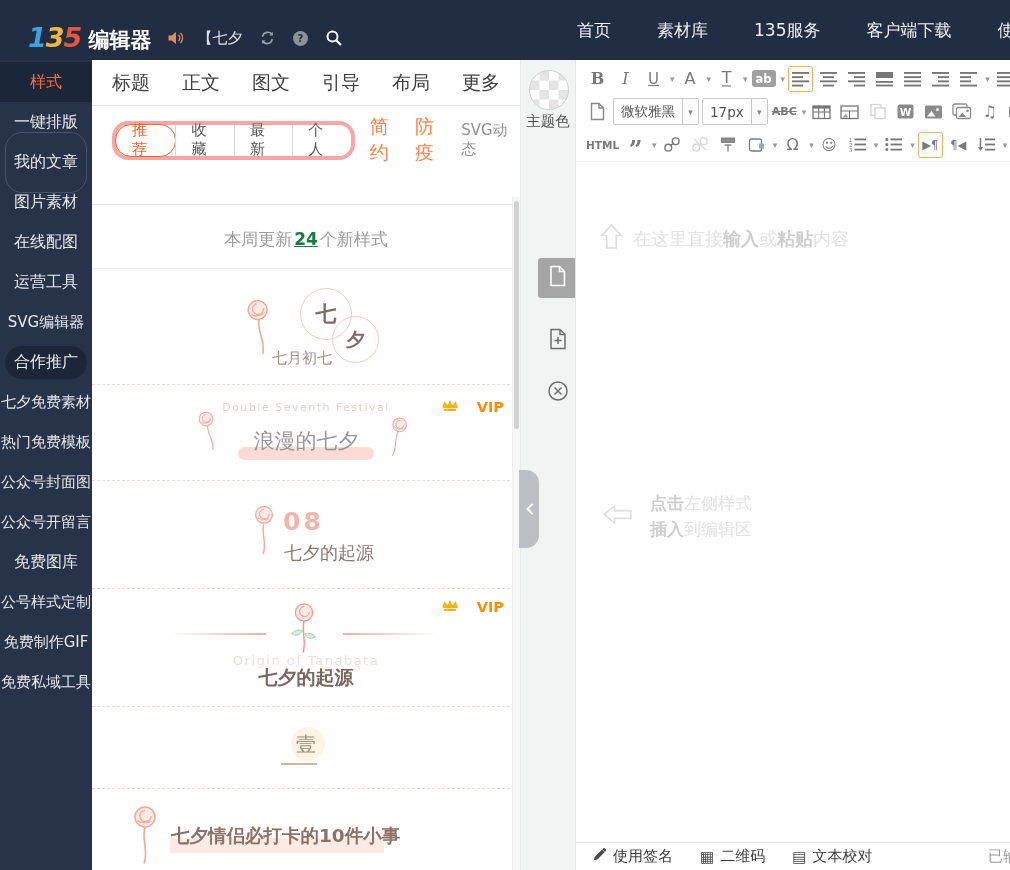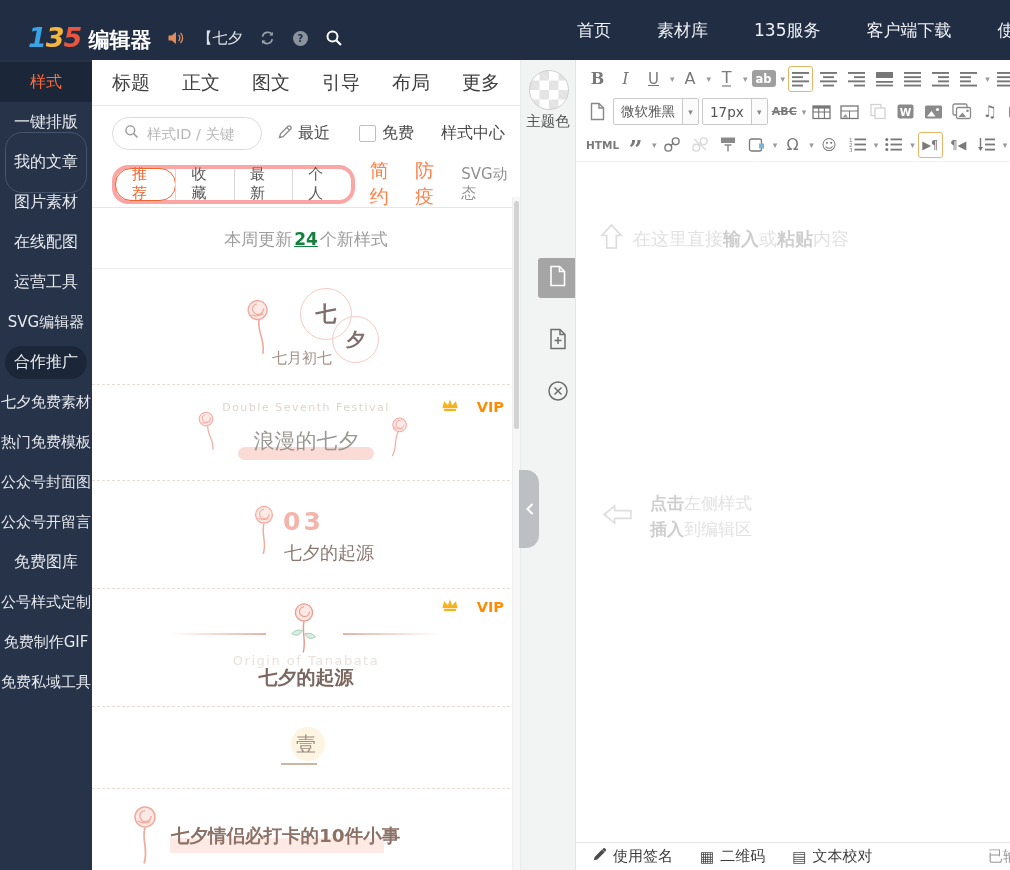--- a/index.html
+++ b/index.html
@@ -220,41 +220,20 @@
   <section class="stylepanel">
     <div class="tabs" id="tabs">
         <span>标题</span>
         <span>正文</span>
         <span>图文</span>
         <span>引导</span>
         <span>布局</span>
         <span>更多</span>
       </div>
     <div class="controls">
-      <div class="searchrow">
-        <div class="searchbox">
-          <span><svg width="15" height="15" viewBox="0 0 15 15" xmlns="http://www.w3.org/2000/svg">
-                <circle cx="6.3" cy="6.3" r="4.4" stroke="#9a9a9a" fill="none" stroke-width="1.4"></circle>
-                <line x1="9.8" y1="9.8" x2="13.5" y2="13.5" stroke="#9a9a9a" stroke-width="1.6"></line>
-              </svg></span>
-          <input placeholder="样式ID / 关键" style="">
-        </div>
-        <span class="recent">
-          <span><svg width="16" height="16" viewBox="0 0 16 16" xmlns="http://www.w3.org/2000/svg">
-                <path d="M2.5 13.5 l1-3.6 L11 2.3 a1.6 1.6 0 0 1 2.3 0 l.4.4 a1.6 1.6 0 0 1 0 2.3 L6.1 12.6 z" fill="none" stroke="#8a8a8a" stroke-width="1.3"></path>
-                <line x1="9.8" y1="3.5" x2="12.4" y2="6.1" stroke="#8a8a8a" stroke-width="1.2"></line>
-              </svg></span>
-          <span>最近</span>
-        </span>
-        <span class="free">
-          <span class="checkbox"></span>
-          <span>免费</span>
-        </span>
-        <span class="stylecenter">样式中心</span>
-      </div>
       <div class="filterrow">
         <div class="segs" id="segs">
             <span class="seg active">推荐</span>
             <span class="seg">收藏</span>
             <span class="seg">最新</span>
             <span class="seg">个人</span>
           </div>
         <div class="qlinks" id="qlinks">
             <span>简约</span>
             <span>防疫</span>
@@ -309,21 +288,21 @@
         <div class="title">浪漫的七夕</div>
       </div>
 
       <div class="card c3">
         <div class="rose" style="left:156px;top:18px;width:32px;height:62px;"><svg width="100%" height="100%" viewBox="0 0 40 66" xmlns="http://www.w3.org/2000/svg">
               <circle cx="20" cy="14" r="10.5" fill="#fdeae6" stroke="#f2a99c" stroke-width="1.6"></circle>
               <path d="M20 7 a6 6 0 1 0 6.5 6" fill="none" stroke="#f2a99c" stroke-width="1.4"></path>
               <path d="M12 18 q6 4 14 1" fill="none" stroke="#f2a99c" stroke-width="1.2"></path>
               <path d="M20 25 C16 38 24 48 19 63" fill="none" stroke="#f2a99c" stroke-width="1.8"></path>
             </svg></div>
-        <div class="num">03</div>
+        <div class="num">08</div>
         <div class="title">七夕的起源</div>
       </div>
 
       <div class="card c4">
         <div class="vip">
             <span><svg width="18" height="14" viewBox="0 0 19 14" xmlns="http://www.w3.org/2000/svg">
                 <path d="M1.5 10.5 L3.2 3 L7.3 7.2 L9.5 1.2 L11.7 7.2 L15.8 3 L17.5 10.5 Z" fill="#f5b21c"></path>
                 <rect x="3" y="11.3" width="13" height="2" rx="1" fill="#f5b21c"></rect>
               </svg></span>
             <b>VIP</b>

